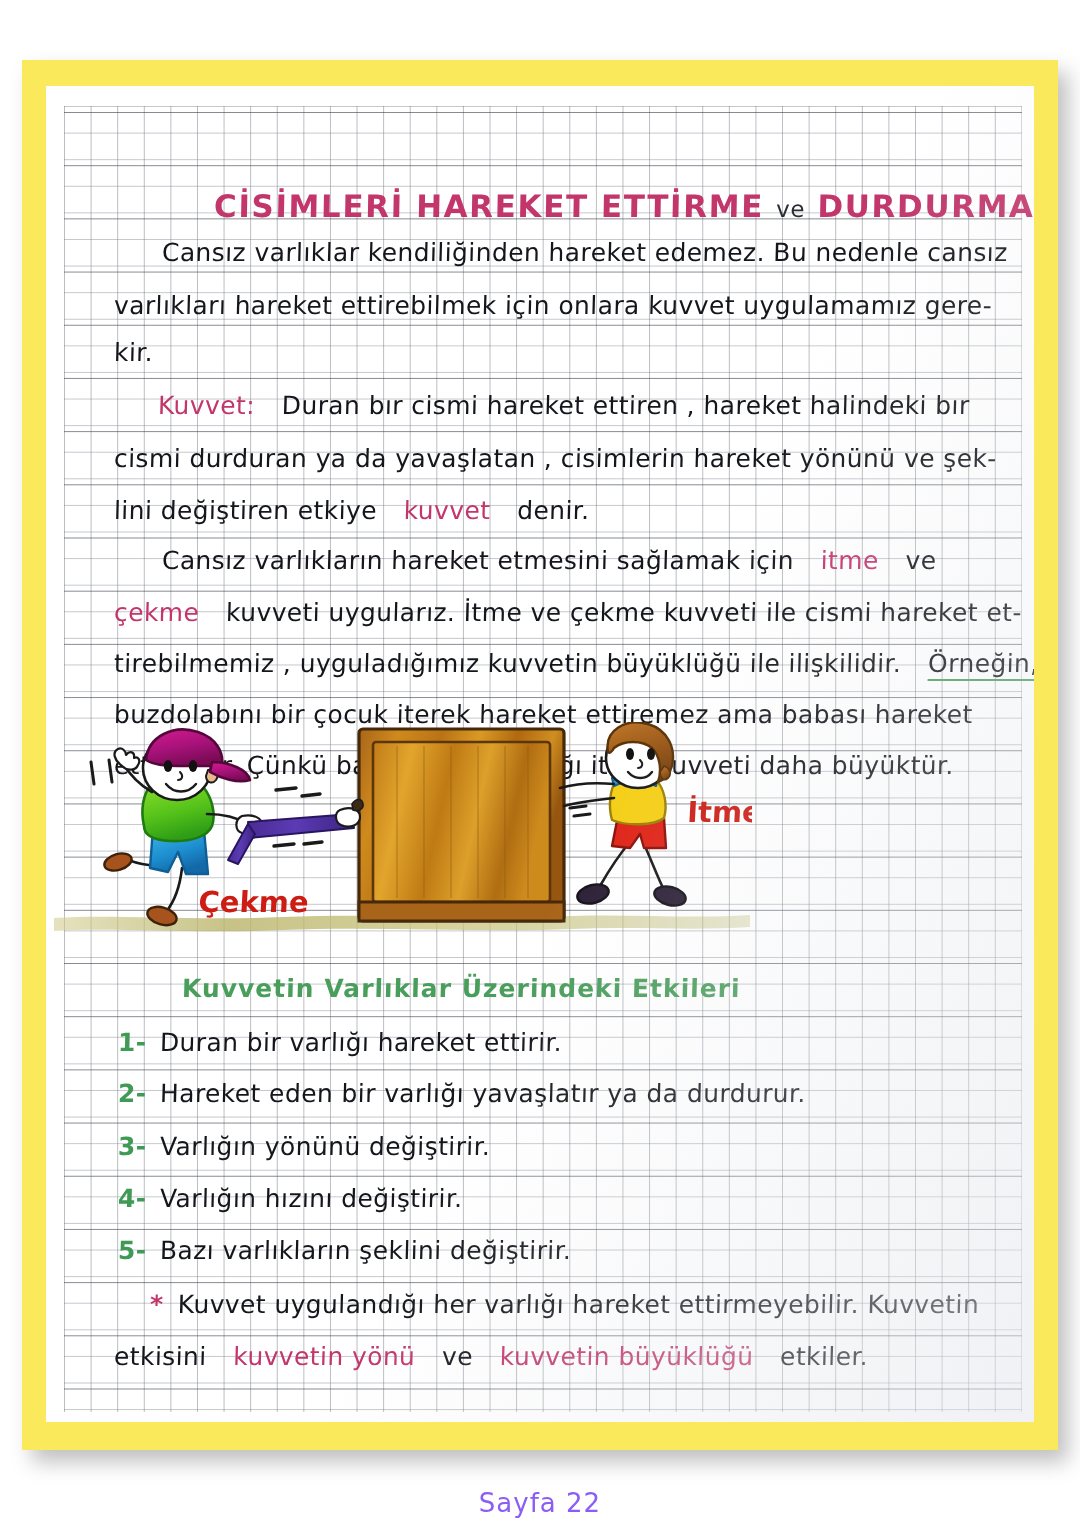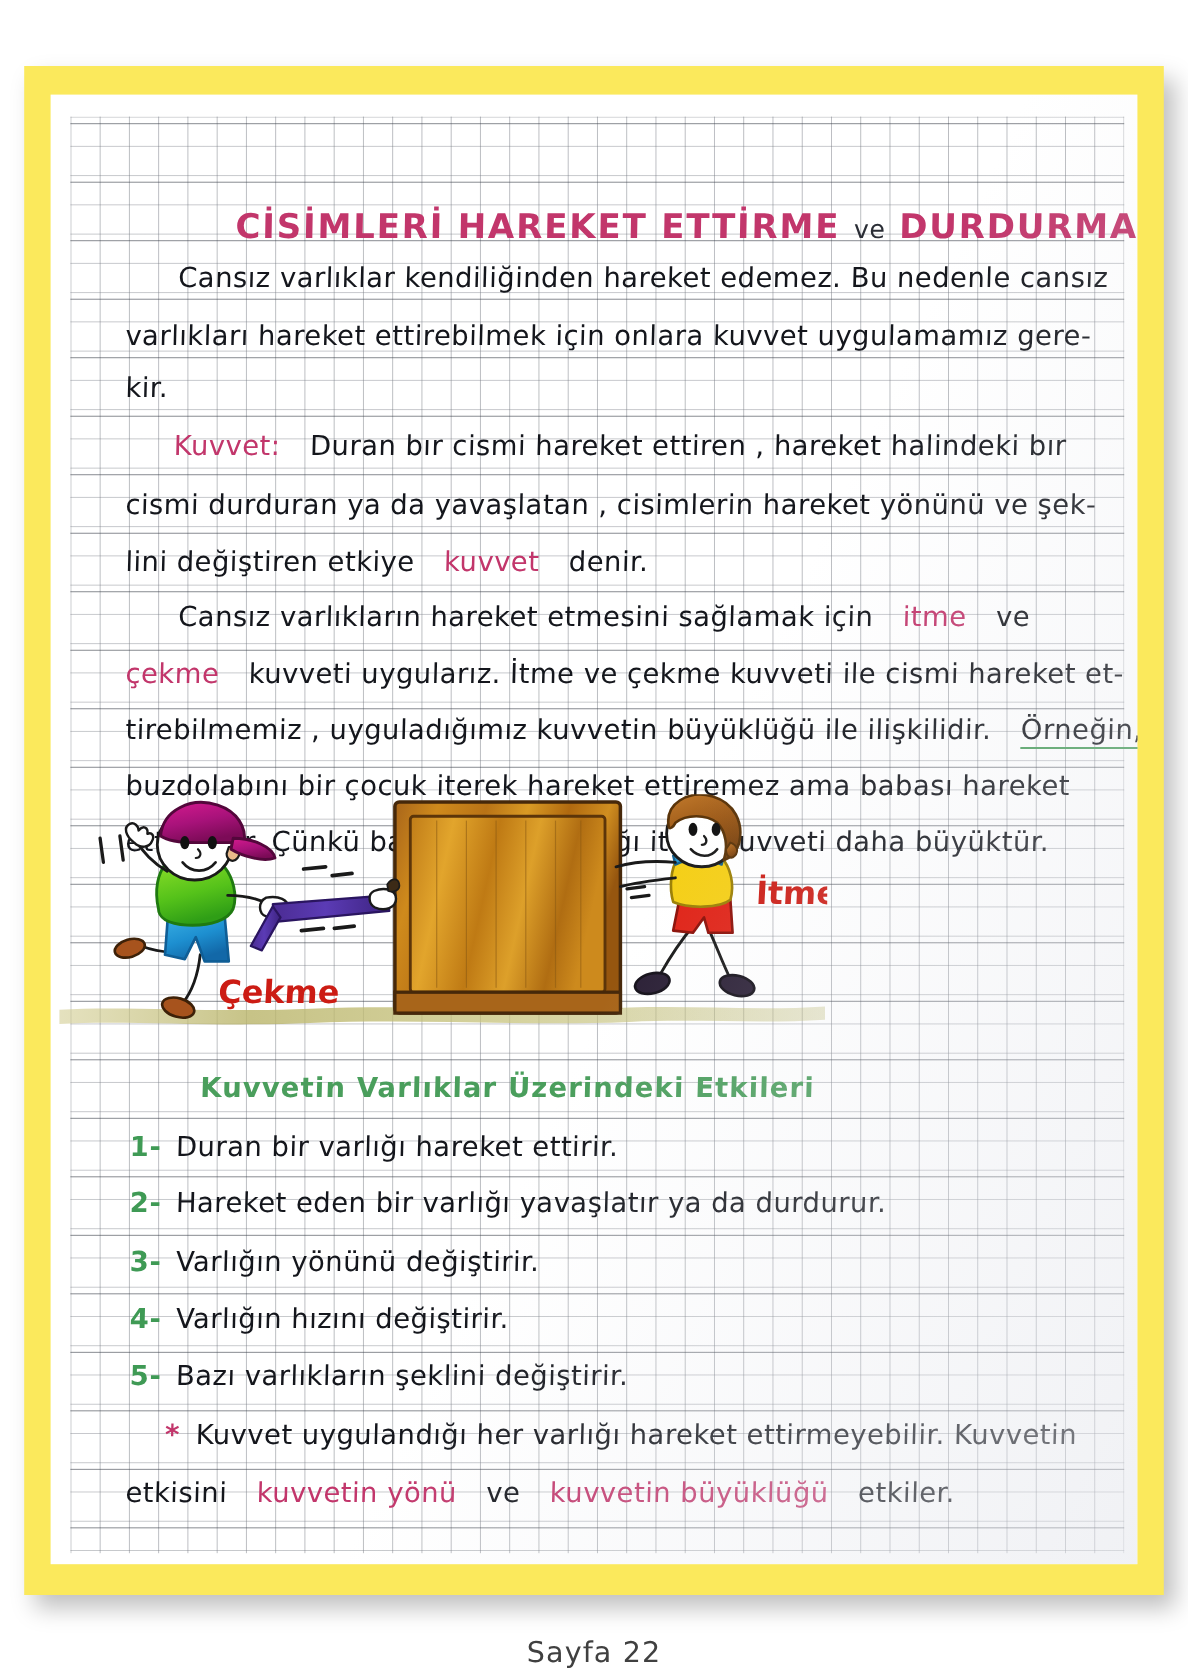--- a/index.html
+++ b/index.html
@@ -137,21 +137,21 @@
   #illustration svg { display: block; }
 
   
   #page-footer {
     position: absolute;
     left: 0;
     right: 0;
     top: 1488px;
     text-align: center;
     font-size: 26px;
-    color: #404040;
+    color: #8b5cf6;
     letter-spacing: 1px;
     font-family: "DejaVu Sans", sans-serif;
   }
 </style>
 </head>
 <body>
 
 <div id="page-frame">
   <div id="paper-sheet">
 

